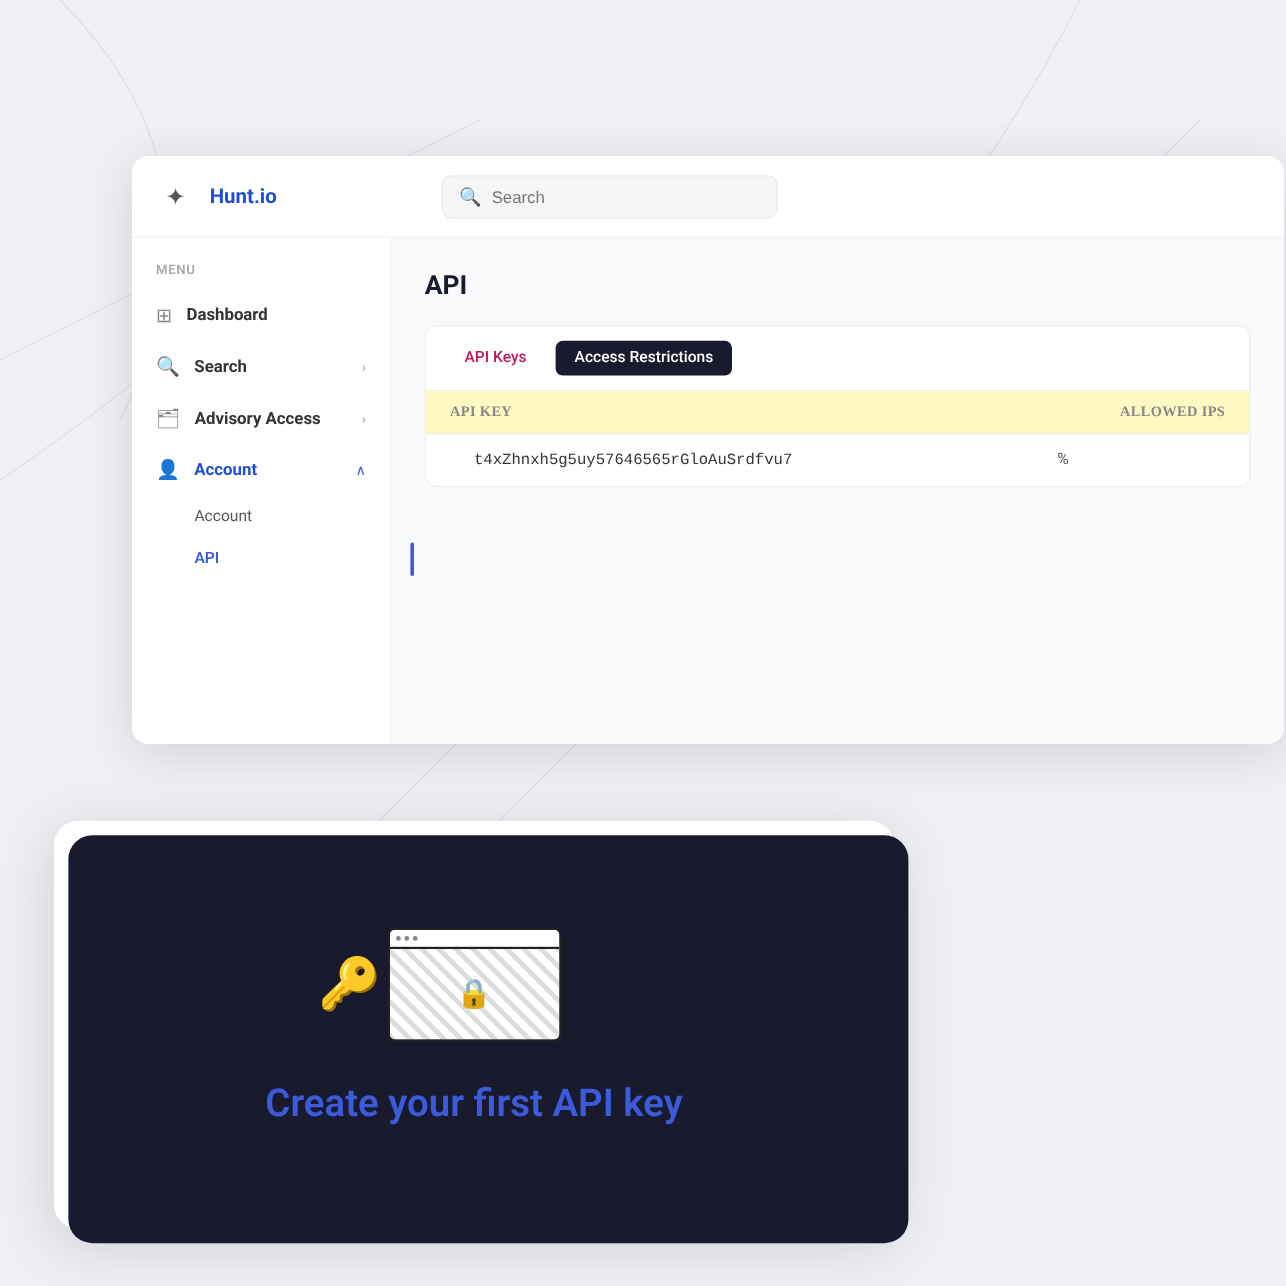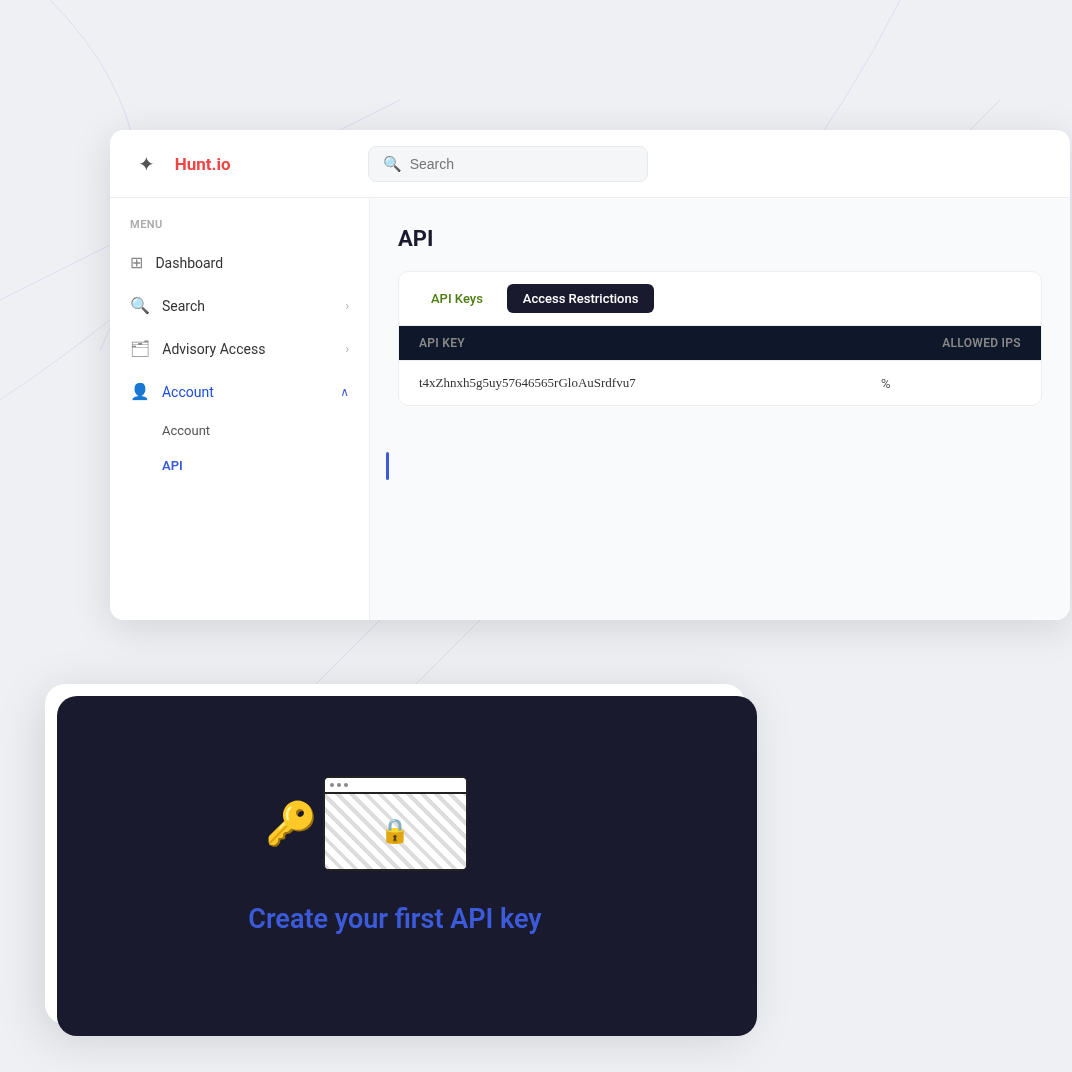--- a/index.html
+++ b/index.html
@@ -56,21 +56,21 @@
     }
 
     .logo-icon {
       color: #555;
       font-size: 20px;
     }
 
     .logo-text {
       font-size: 17px;
       font-weight: 700;
-      color: #ef4444;
+      color: #1d4ed8;
       padding-left: 12px;
     }
 
     .search-bar {
       display: flex;
       align-items: center;
       background: #f5f6f8;
       border: 1px solid #e8e9ec;
       border-radius: 8px;
       padding: 8px 14px;
@@ -94,21 +94,21 @@
 
     
     .app-body {
       display: flex;
       flex: 1;
       overflow: hidden;
     }
 
     
     .sidebar {
-      width: 260px;
+      width: 216px;
       background: #fff;
       border-right: 1px solid #eee;
       padding: 20px 0;
       flex-shrink: 0;
     }
 
     .menu-label {
       font-size: 11px;
       color: #aaa;
       font-weight: 600;
@@ -129,21 +129,21 @@
 
     .nav-item-left {
       display: flex;
       align-items: center;
       gap: 12px;
     }
 
     .nav-item-label {
       font-size: 14px;
       color: #333;
-      font-weight: 400;
+      font-weight: 700;
       text-align: center;
     }
 
     .nav-item.active .nav-item-label {
       color: #1d4ed8;
     }
 
     .nav-item-icon {
       font-size: 16px;
       color: #888;
@@ -227,35 +227,36 @@
 
     .tab {
       padding: 7px 16px;
       border-radius: 6px;
       font-size: 13px;
       font-weight: 500;
       cursor: pointer;
     }
 
     .tab.inactive {
-      color: #4d7c0f;
+      color: #be185d;
       background: transparent;
     }
 
     .tab.active {
       background: #1a1a2e;
       color: #fff;
     }
 
     
     .table-header {
       display: flex;
       padding: 10px 20px;
       border-bottom: 1px solid #eee;
-      background: #0f172a;
+      background: #fef9c3;
+      font-family: Liberation Serif, serif;
     }
 
     .table-header-cell {
       font-size: 12px;
       color: #888;
       font-weight: 600;
       text-transform: uppercase;
       letter-spacing: 0.3px;
     }
 
@@ -271,21 +272,21 @@
 
     .table-row:last-child {
       border-bottom: none;
     }
 
     .table-cell {
       font-size: 13px;
       color: #333;
     }
 
-    .cell-key { flex: 1; font-family: Liberation Serif, serif; font-size: 13px; }
+    .cell-key { flex: 1; font-family: Liberation Mono, monospace; font-size: 13px; margin-left: 20px; }
     .cell-ips { width: 140px; color: #555; }
 
     
     .floating-card {
       position: absolute;
       bottom: 48px;
       left: 45px;
       width: 700px;
       height: 340px;
       background: #fff;
@@ -375,21 +376,21 @@
       position: absolute;
       left: -30px;
       top: 50%;
       transform: translateY(-50%);
       font-size: 42px;
       color: #3b5bdb;
       z-index: 2;
     }
 
     .cta-text {
-      font-size: 27px;
+      font-size: 32px;
       font-weight: 600;
       color: #3b5bdb;
       text-align: right;
     }
   </style>
 </head>
 <body>
 
 <svg class="bg-lines" viewBox="0 0 1072 1072" fill="none" xmlns="http://www.w3.org/2000/svg">
   <path d="M 900 0 Q 800 200 600 400 Q 400 600 200 800" stroke="#dde" stroke-width="1" fill="none"></path>

